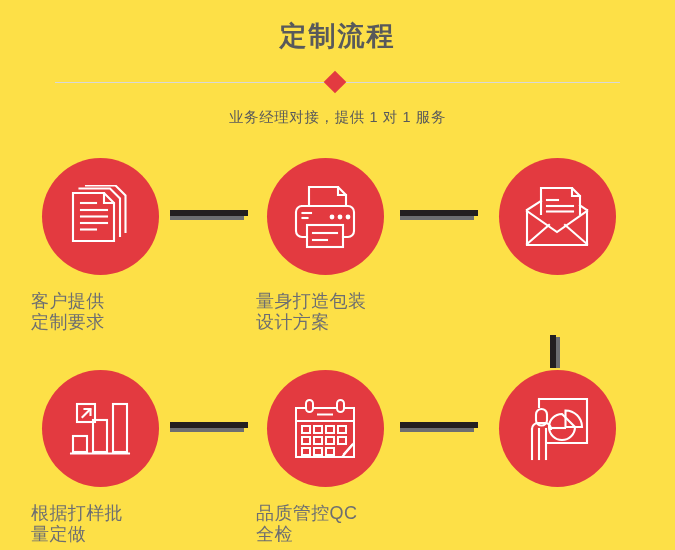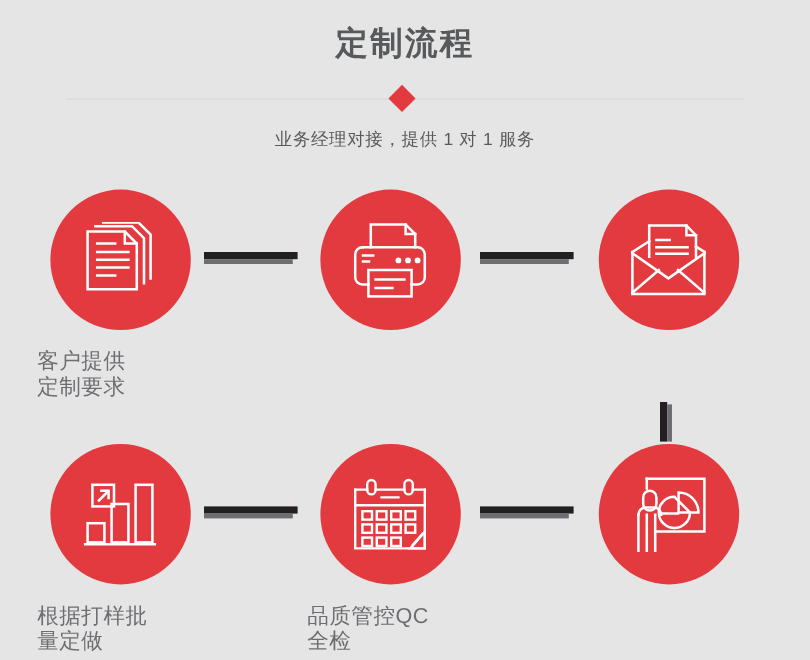--- a/index.html
+++ b/index.html
@@ -9,21 +9,21 @@
     background: #ffffff;
   }
   body {
     font-family: "Liberation Sans", "DejaVu Sans", sans-serif;
     -webkit-font-smoothing: antialiased;
   }
   #page {
     position: relative;
     width: 675px;
     height: 550px;
-    background: #e5e5e5;
+    background: #fde047;
     overflow: hidden;
   }
 
   
   .header {
     position: absolute;
     left: 0;
     top: 0;
     width: 675px;
     height: 140px;
@@ -239,20 +239,22 @@
             <line x1="8.5" y1="33" x2="13.5" y2="33"></line>
             <circle cx="38" cy="32" r="2.4" fill="#ffffff" stroke="none"></circle>
             <circle cx="46" cy="32" r="2.4" fill="#ffffff" stroke="none"></circle>
             <circle cx="54" cy="32" r="2.4" fill="#ffffff" stroke="none"></circle>
             <rect x="13" y="40" width="36" height="22"></rect>
             <line x1="19" y1="48" x2="43" y2="48"></line>
             <line x1="19" y1="55" x2="33" y2="55"></line>
           </svg>
         </span>
       </div>
+      <div class="step-label">量身打造包装
+设计方案</div>
     </div>
 
     <div class="step step-r1 step-c3">
       <div class="circle">
         <span>
           <svg width="64" height="62" viewBox="0 0 64 62" fill="none" stroke="#ffffff" stroke-width="2.1" stroke-linecap="square" stroke-linejoin="miter">
             <path d="M16 28 V2 H47 L55 10 V28"></path>
             <path d="M47 2 V10 H55"></path>
             <line x1="22" y1="14" x2="33" y2="14"></line>
             <line x1="22" y1="20" x2="48" y2="20"></line>

